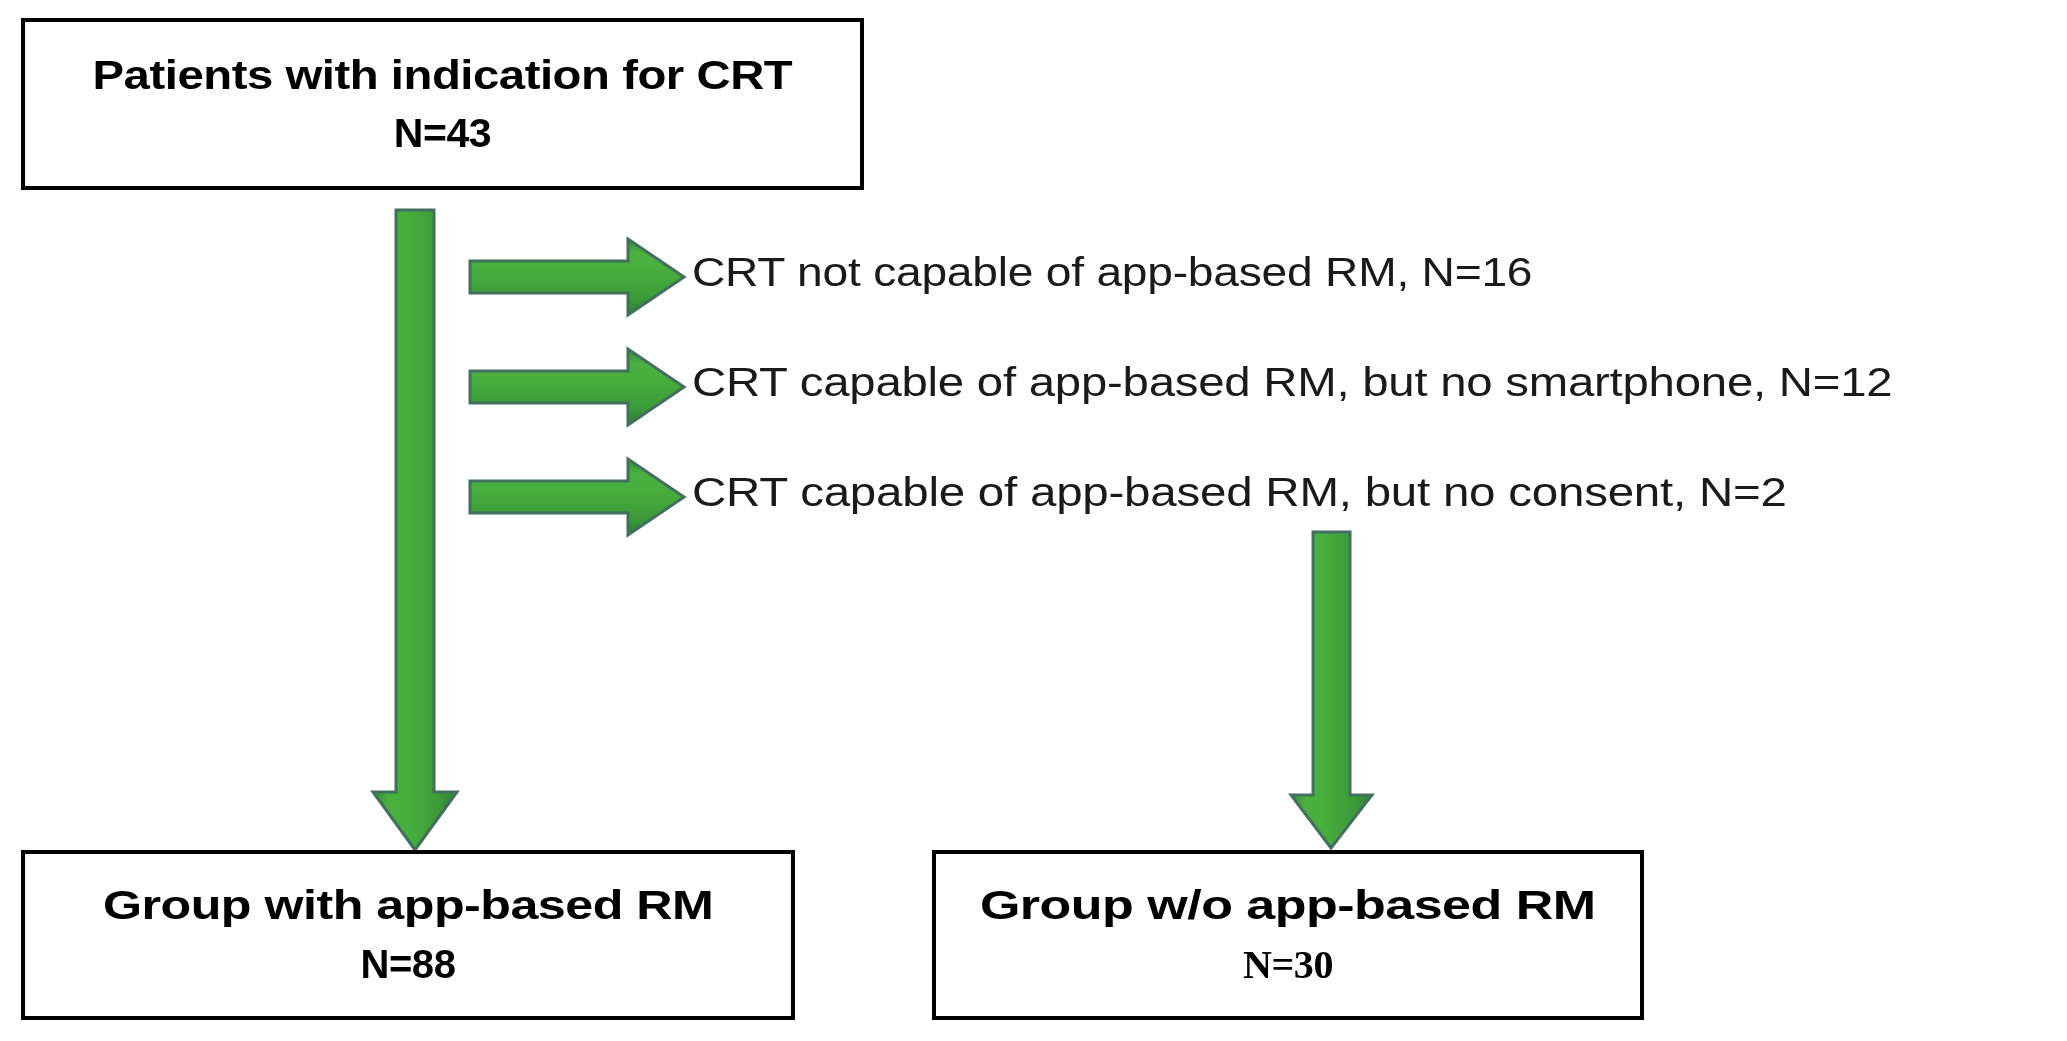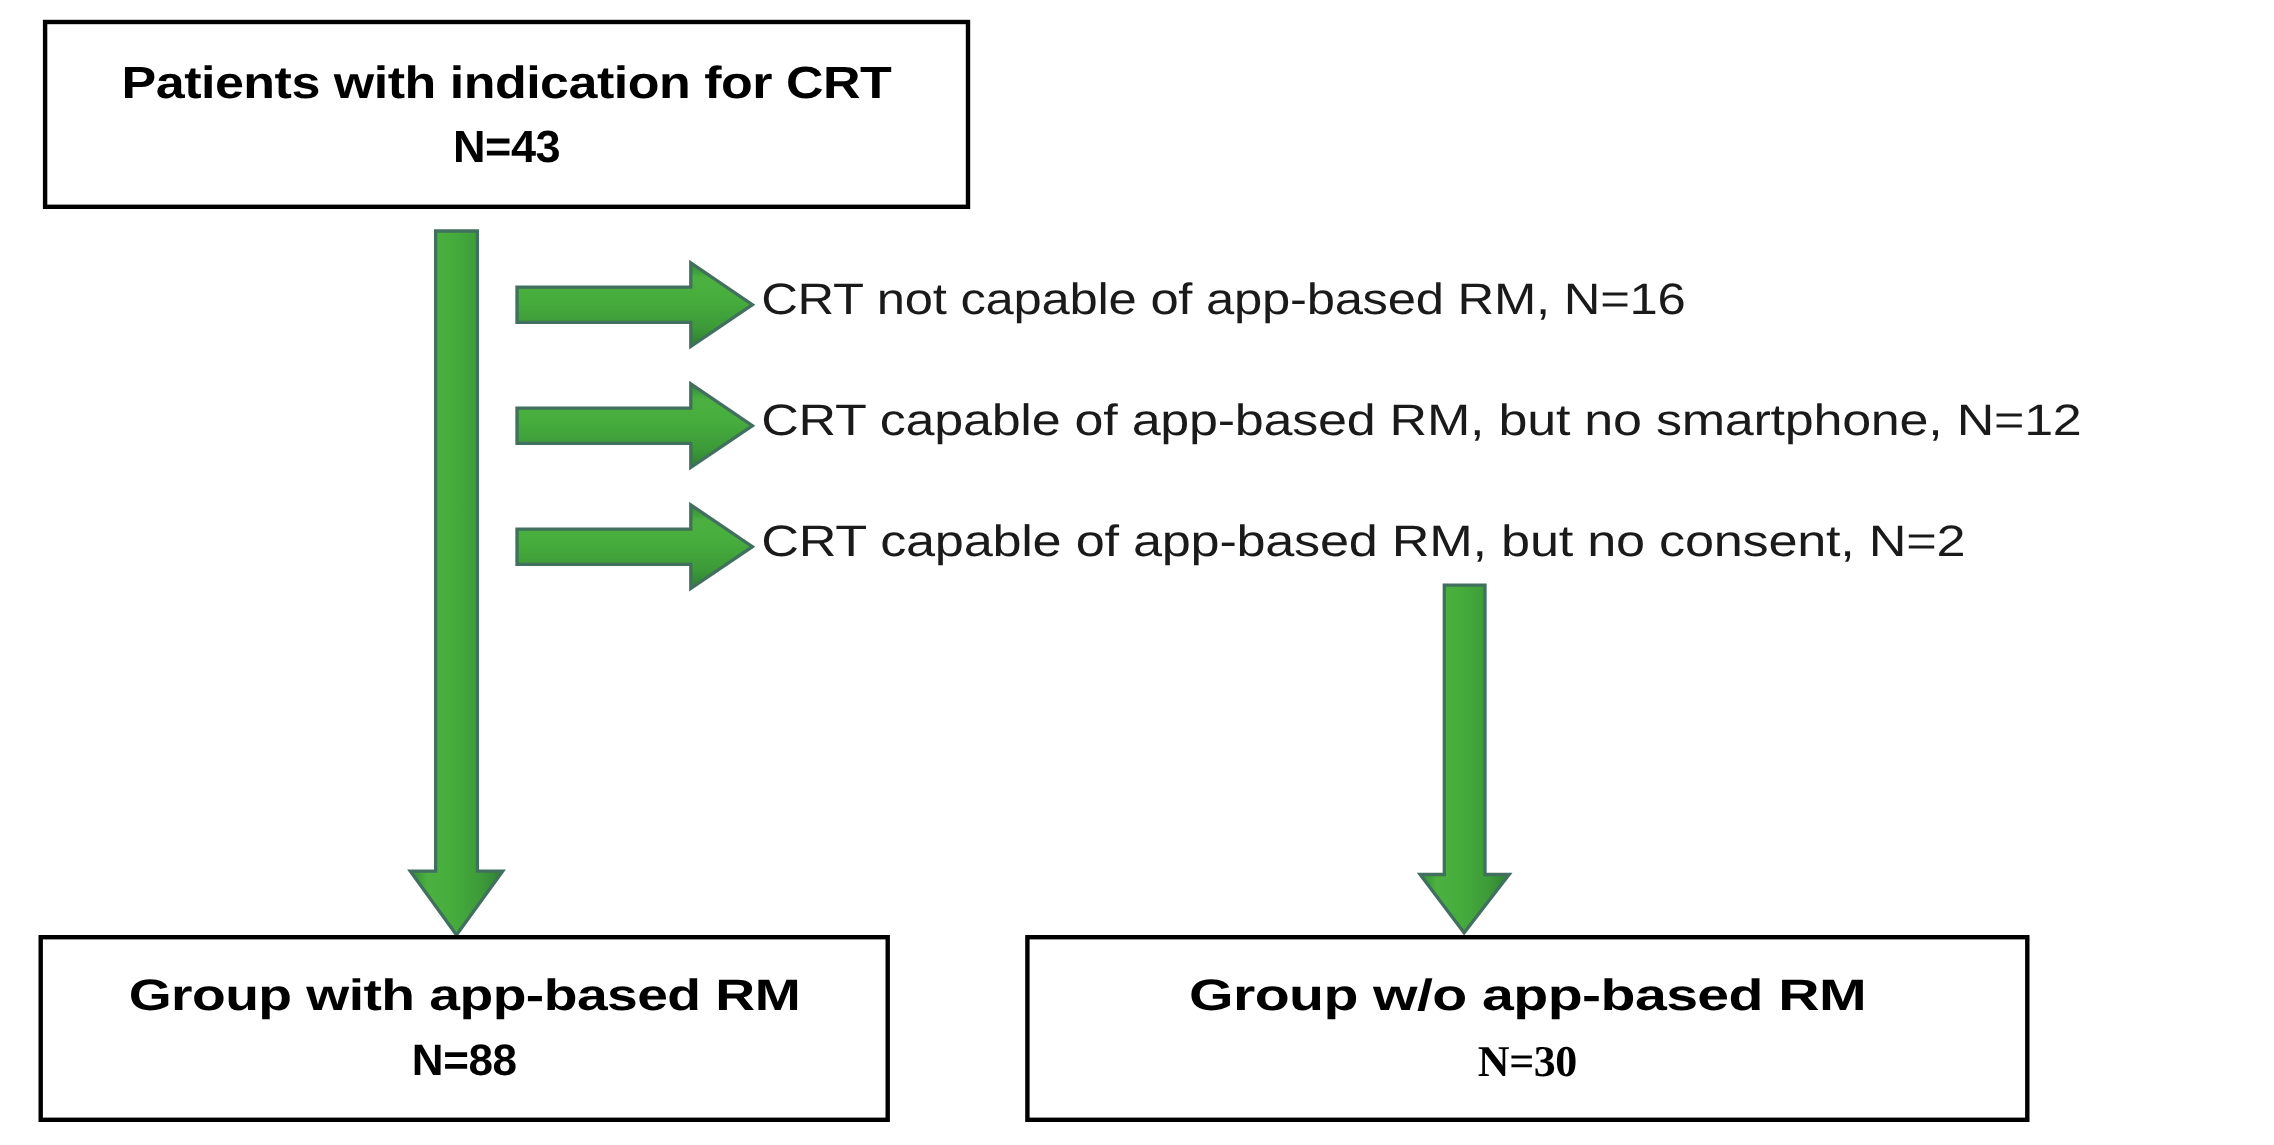--- a/index.html
+++ b/index.html
@@ -37,42 +37,42 @@
     font-weight: bold;
     color: #000000;
     font-family: "Liberation Sans", "DejaVu Sans", sans-serif;
     font-stretch: condensed;
     letter-spacing: -0.4px;
     line-height: 1.18;
     white-space: nowrap;
   }
 
   #box-top {
-    left: 39px;
+    left: 21px;
     top: 18px;
     width: 843px;
     height: 172px;
   }
   #box-top .node-line { font-size: 41px; }
   #box-top .node-line.l1 { transform: scaleX(0.93); }
   #box-top .node-line.l2 { margin-top: 10px; }
 
   #box-left {
-    left: 35px;
+    left: 21px;
     top: 850px;
     width: 774px;
     height: 170px;
   }
   #box-left .node-line { font-size: 40px; }
   #box-left .node-line.l2 { margin-top: 12px; }
 
   #box-right {
     left: 932px;
     top: 850px;
-    width: 913px;
+    width: 712px;
     height: 170px;
   }
   #box-right .node-line { font-size: 40px; }
   #box-right .node-line.l2 { margin-top: 12px; font-family: Liberation Serif, serif; }
 
   
   #arrow-layer {
     position: absolute;
     left: 0;
     top: 0;

